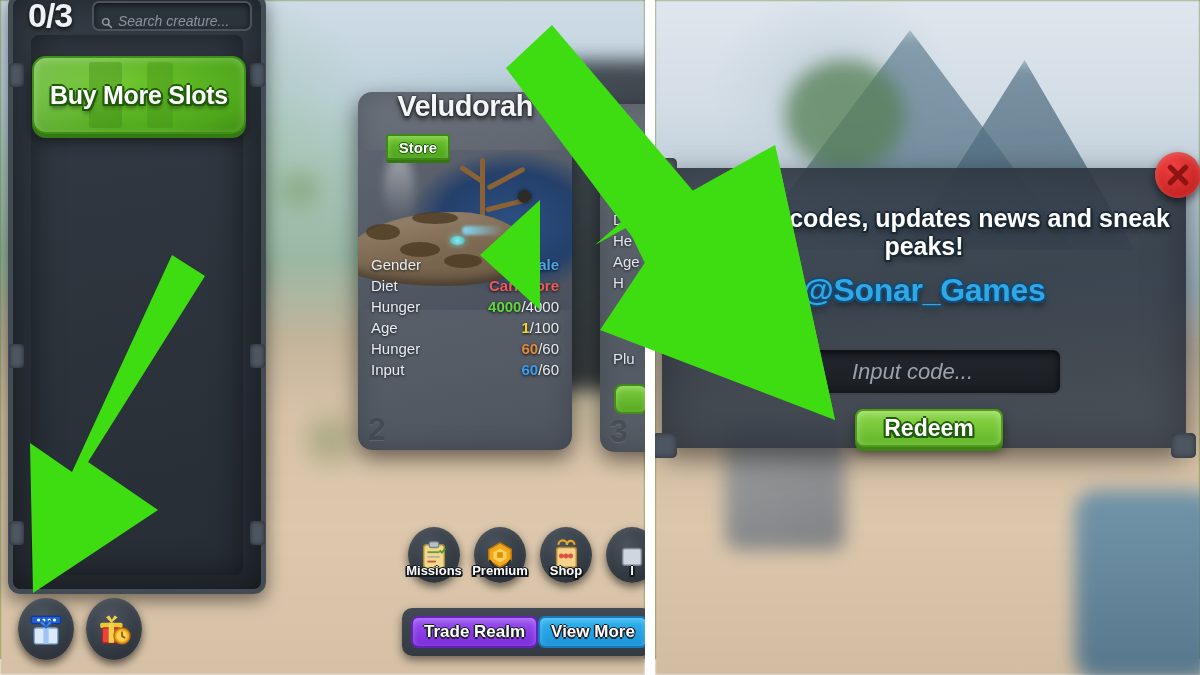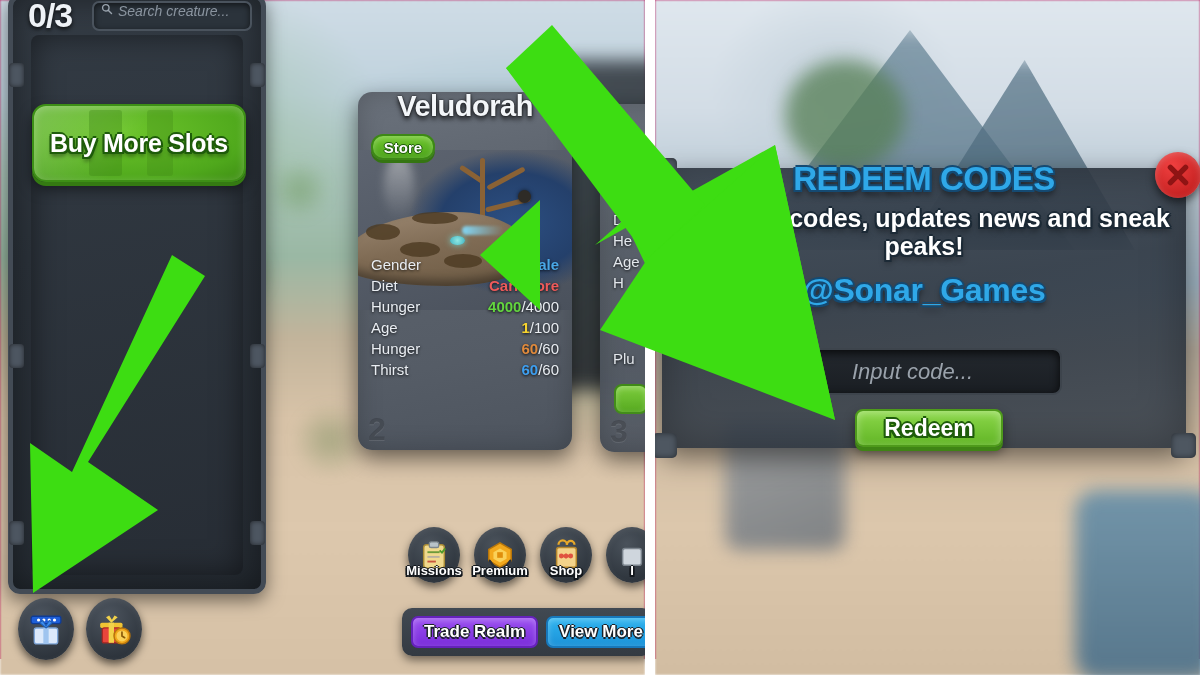--- a/index.html
+++ b/index.html
@@ -1,19 +1,19 @@
 <!DOCTYPE html>
 <html><head>
 <meta charset="utf-8">
 <style>
   * { margin:0; padding:0; box-sizing:border-box; }
   html,body { width:1200px; height:675px; overflow:hidden; background:#ffffff;
               font-family:"Liberation Sans", sans-serif; }
 
-  #root { position:relative; width:1200px; height:659px; background:#be185d; }
+  #root { position:relative; width:1200px; height:659px; background:#4d7c0f; }
 
   
   .panel { position:absolute; top:0; height:675px; overflow:hidden; }
   #panel-left  { left:0px;   width:645px; }
   #panel-right { left:655px; width:545px; }
   .panel-divider { position:absolute; left:645px; top:0; width:10px; height:675px;
                    background:#ffffff; z-index:40; }
 
   
   .bg-left {
@@ -62,38 +62,38 @@
            border-radius:4px; box-shadow:inset 0 0 5px rgba(0,0,0,.55); }
 
   .slot-count {
     position:absolute; left:28px; top:-4px; z-index:6;
     font-size:34px; font-weight:bold; color:#eef2f6; letter-spacing:-1px;
     text-shadow:0 2px 4px rgba(0,0,0,.85);
   }
   .search-bar {
     position:absolute; left:92px; top:1px; width:160px; height:30px; z-index:6;
     background:#2b333b; border:2px solid #4a535d; border-radius:7px;
-    display:flex; align-items:flex-start; gap:5px; padding:0 7px;
+    display:flex; align-items:flex-end; gap:5px; padding:0 7px;
     box-shadow:inset 0 2px 6px rgba(0,0,0,.6);
   }
   .search-icon { width:12px; height:12px; flex:0 0 auto; }
   .search-placeholder {
     font-size:14px; font-style:italic; color:#8a949f; white-space:nowrap;
     overflow:hidden;
   }
 
   .buy-slots-btn {
     position:absolute; left:32px; top:56px; width:214px; height:78px; z-index:6;
     border-radius:14px; cursor:pointer;
     background:
       linear-gradient(125deg, rgba(255,255,255,.22), rgba(255,255,255,0) 48%),
       radial-gradient(ellipse at 40% 35%, #6ec62c, #4fa81c 72%, #3f8f14 100%);
     border:2px solid #3d8f16;
     box-shadow:0 4px 0 #347a12, 0 7px 14px rgba(0,0,0,.5), inset 0 2px 9px rgba(255,255,255,.25);
-    display:flex; align-items:center; justify-content:center;margin-top:48px;
+    display:flex; align-items:center; justify-content:center;
   }
   .buy-slots-btn::before {
     content:""; position:absolute; left:26%; top:6%; width:16%; height:88%;
     background:rgba(60,130,20,.34); border-radius:3px;
   }
   .buy-slots-btn::after {
     content:""; position:absolute; left:54%; top:6%; width:12%; height:88%;
     background:rgba(60,130,20,.28); border-radius:3px;
   }
   .buy-slots-label {
@@ -117,23 +117,23 @@
   .card-notch {
     position:absolute; right:0; top:0; width:26px; height:26px;
     background:linear-gradient(225deg, rgba(0,0,0,.35) 50%, transparent 50%);
   }
   .creature-name {
     position:absolute; left:0; right:0; top:-2px; text-align:center;
     font-size:29px; font-weight:bold; color:#f3f6f9; letter-spacing:-.5px;
     text-shadow:0 3px 5px rgba(0,0,0,.8), 0 0 2px rgba(0,0,0,.9);
   }
   .store-btn {
-    position:absolute; left:13px; top:42px; width:64px; height:26px; cursor:pointer;
+    position:absolute; left:28px; top:42px; width:64px; height:26px; cursor:pointer;
     background:linear-gradient(180deg,#6ec62c,#4ca31b);
-    border:2px solid #3d8816; border-radius:12px;
+    border:2px solid #3d8816; border-radius:3px;
     box-shadow:0 3px 0 #357512, inset 0 2px 6px rgba(255,255,255,.28);
     display:flex; align-items:center; justify-content:center;
   }
   .store-label {
     font-size:15px; font-weight:bold; color:#fff;
     text-shadow:-1px 0 #1e5c0a,1px 0 #1e5c0a,0 -1px #1e5c0a,0 1px #1e5c0a;
   }
   .creature-art { position:absolute; left:0; right:0; top:58px; height:160px; overflow:hidden; }
   .art-bg {
     position:absolute; inset:0;
@@ -225,21 +225,21 @@
     position:absolute; left:50%; transform:translateX(-50%); top:36px; width:80px;
     font-size:13px; font-weight:bold; color:#fff; white-space:nowrap;
     text-shadow:-1.5px 0 #13181d,1.5px 0 #13181d,0 -1.5px #13181d,0 1.5px #13181d,
                  1.5px 1.5px #13181d,-1.5px 1.5px #13181d;
   }
 
   .action-bar {
     position:absolute; left:402px; top:608px; width:250px; height:48px; z-index:9;
     background:linear-gradient(180deg,#414952,#333a42);
     border-radius:10px; box-shadow:0 4px 10px rgba(0,0,0,.5);
-    display:flex; align-items:center; gap:8px; padding:0 9px;
+    display:flex; align-items:center; padding:0 9px;
   }
   .act-btn {
     height:32px; border-radius:7px; display:flex; align-items:center;
     justify-content:center; padding:0 11px; cursor:pointer; white-space:nowrap;
   }
   .act-trade {
     background:linear-gradient(180deg,#9b4ff0,#7a2cdb);
     border:2px solid #6522bb; box-shadow:inset 0 2px 6px rgba(255,255,255,.3);
   }
   .act-view {
@@ -470,21 +470,21 @@
         </div>
         <div class="stat-row">
           <span class="stat-label">Age</span>
           <span class="stat-value"><span class="v-yellow">1</span><span class="v-plain">/100</span></span>
         </div>
         <div class="stat-row">
           <span class="stat-label">Hunger</span>
           <span class="stat-value"><span class="v-orange">60</span><span class="v-plain">/60</span></span>
         </div>
         <div class="stat-row">
-          <span class="stat-label">Thirst</span>
+          <span class="stat-label">Input</span>
           <span class="stat-value"><span class="v-blue">60</span><span class="v-plain">/60</span></span>
         </div>
       </div>
 
 
       <div class="card-index">2</div>
     </div>
 
     <div class="nav-icons">
 
@@ -595,21 +595,20 @@
     <div class="redeem-dialog">
       <div class="dlg-frame-top"></div>
       <div class="dlg-frame-bottom"></div>
       <div class="dlg-frame-left"></div>
       <div class="dlg-frame-right"></div>
       <div class="dlg-corner" style="left:-10px; top:-10px;"></div>
       <div class="dlg-corner" style="right:-10px; top:-10px;"></div>
       <div class="dlg-corner" style="left:-10px; bottom:-10px;"></div>
       <div class="dlg-corner" style="right:-10px; bottom:-10px;"></div>
 
-      <div class="redeem-title">REDEEM CODES</div>
 
       <div class="redeem-sub">us to get codes, updates news and sneak peaks!</div>
 
       <div class="redeem-handle">@Sonar_Games</div>
 
       <div class="code-input">
         <span class="code-placeholder">Input code...</span>
       </div>
 
       <div class="redeem-btn">

